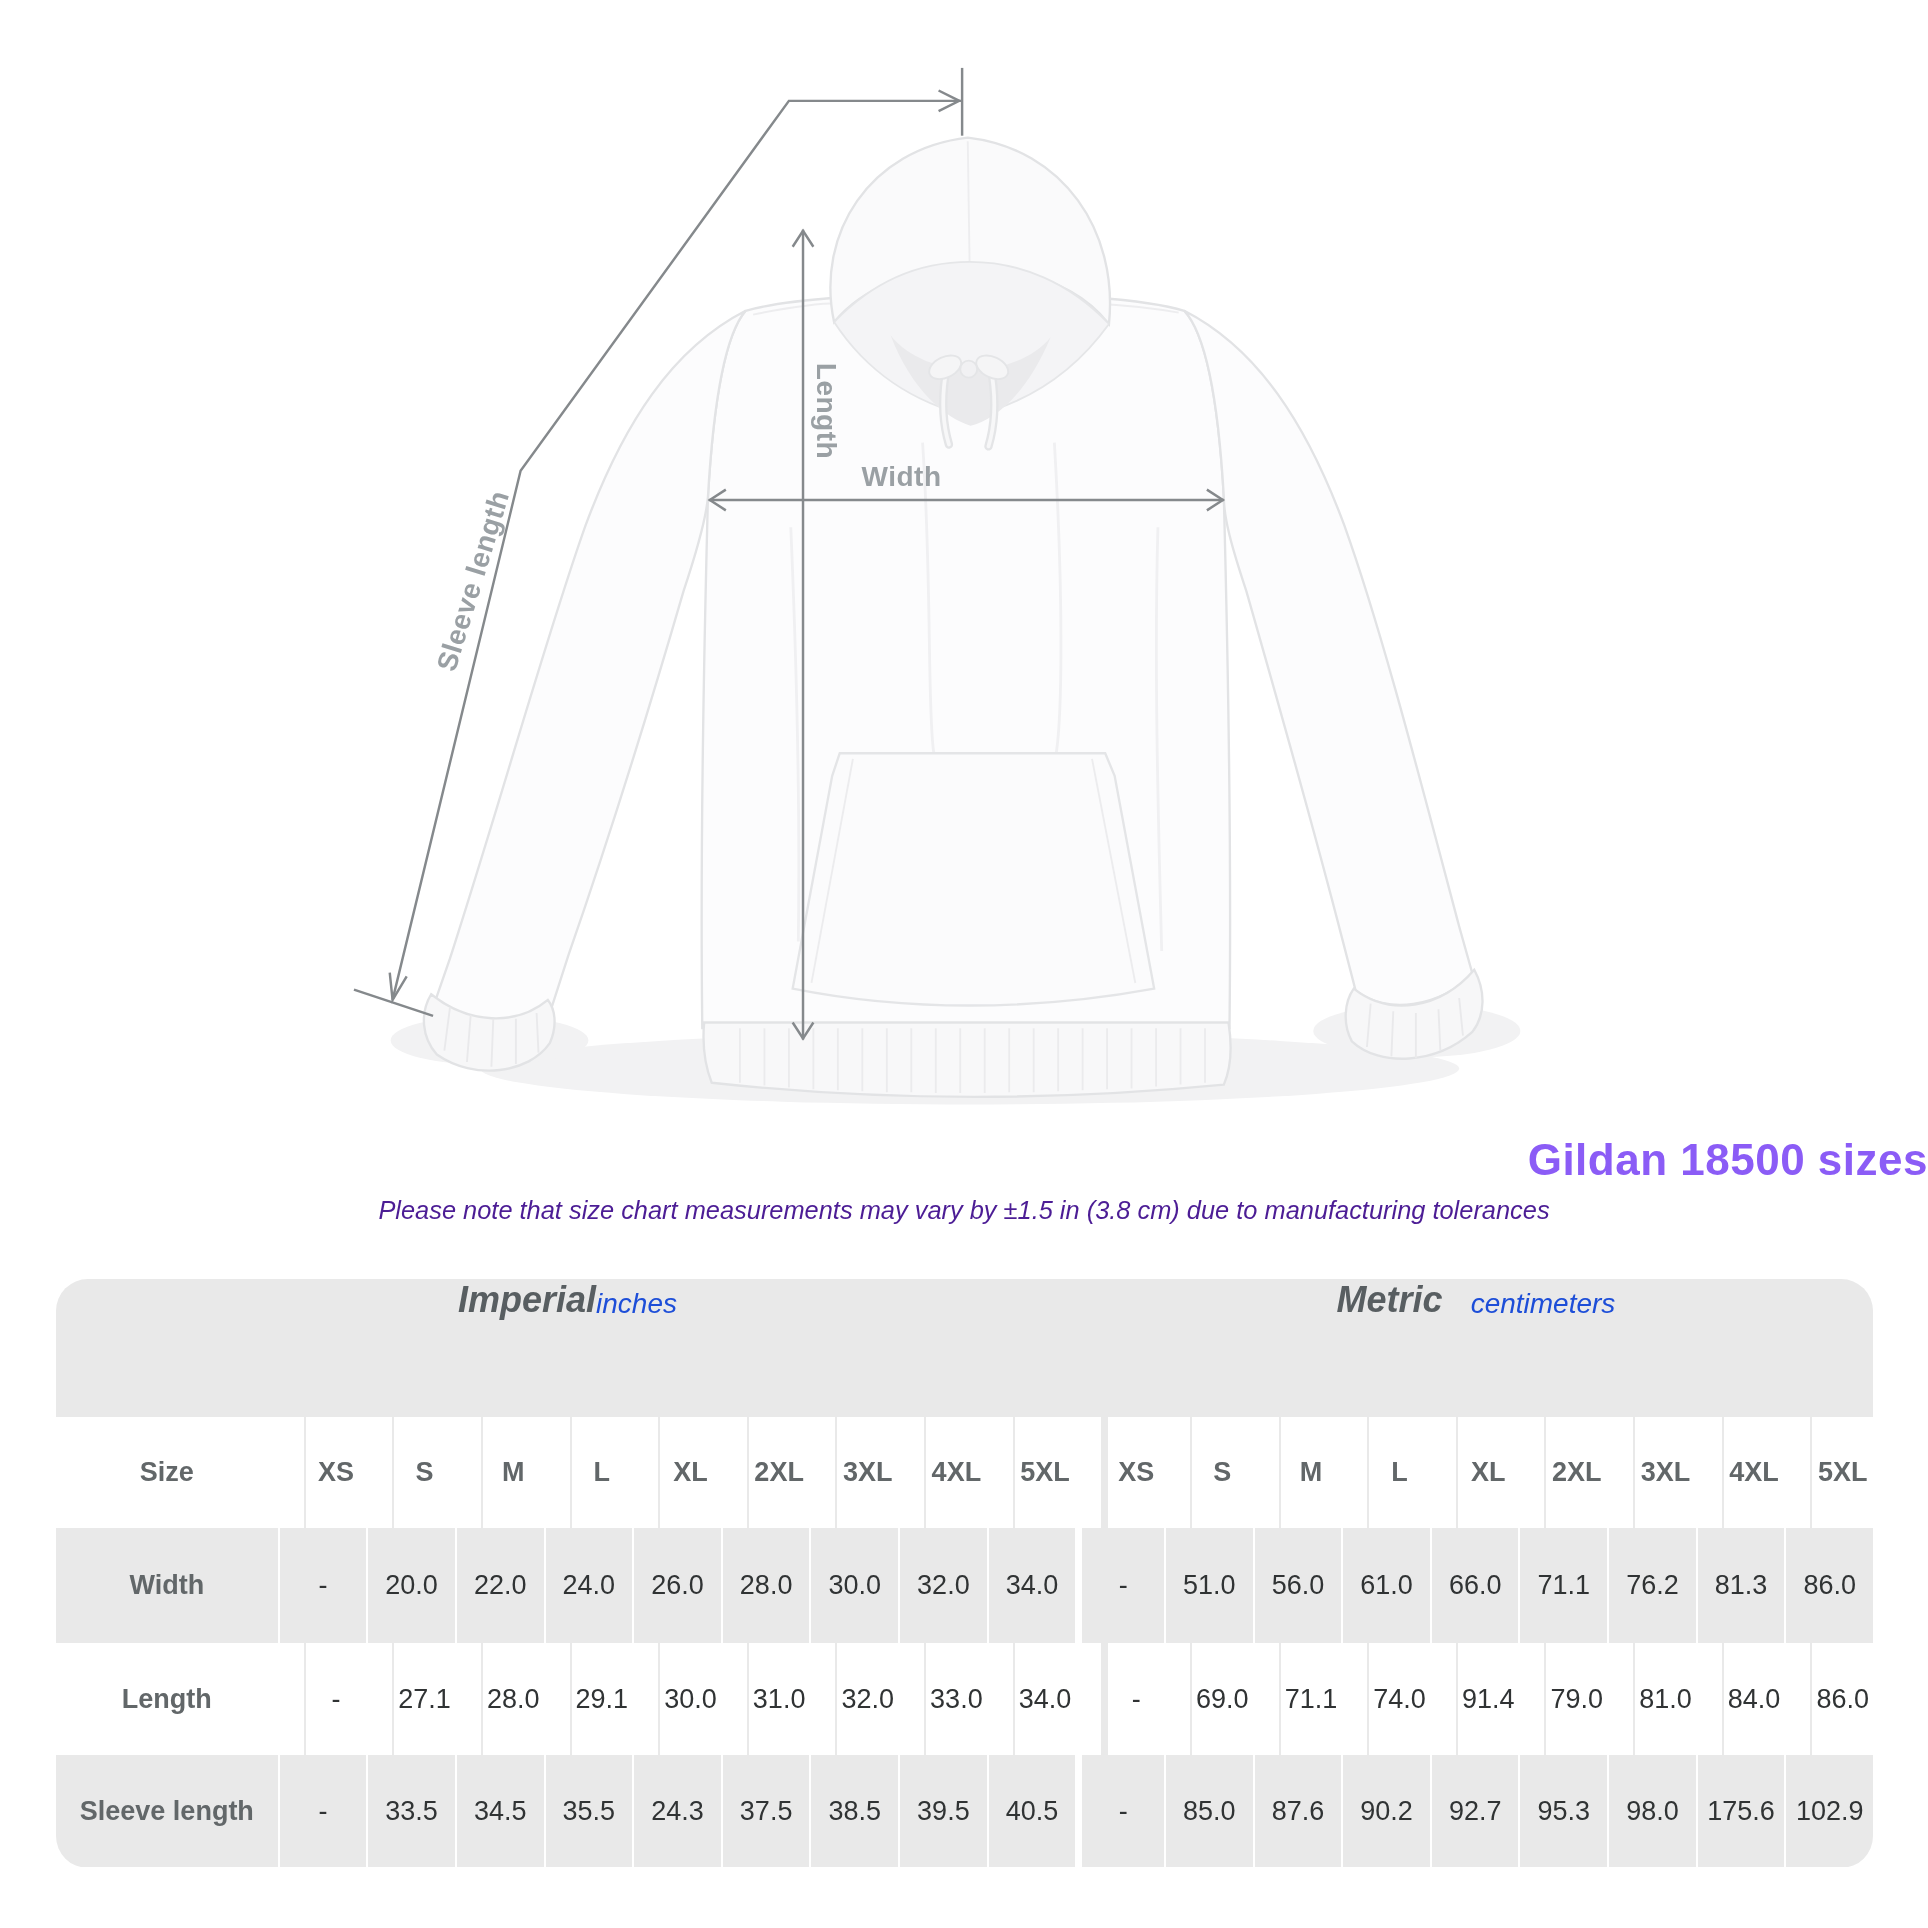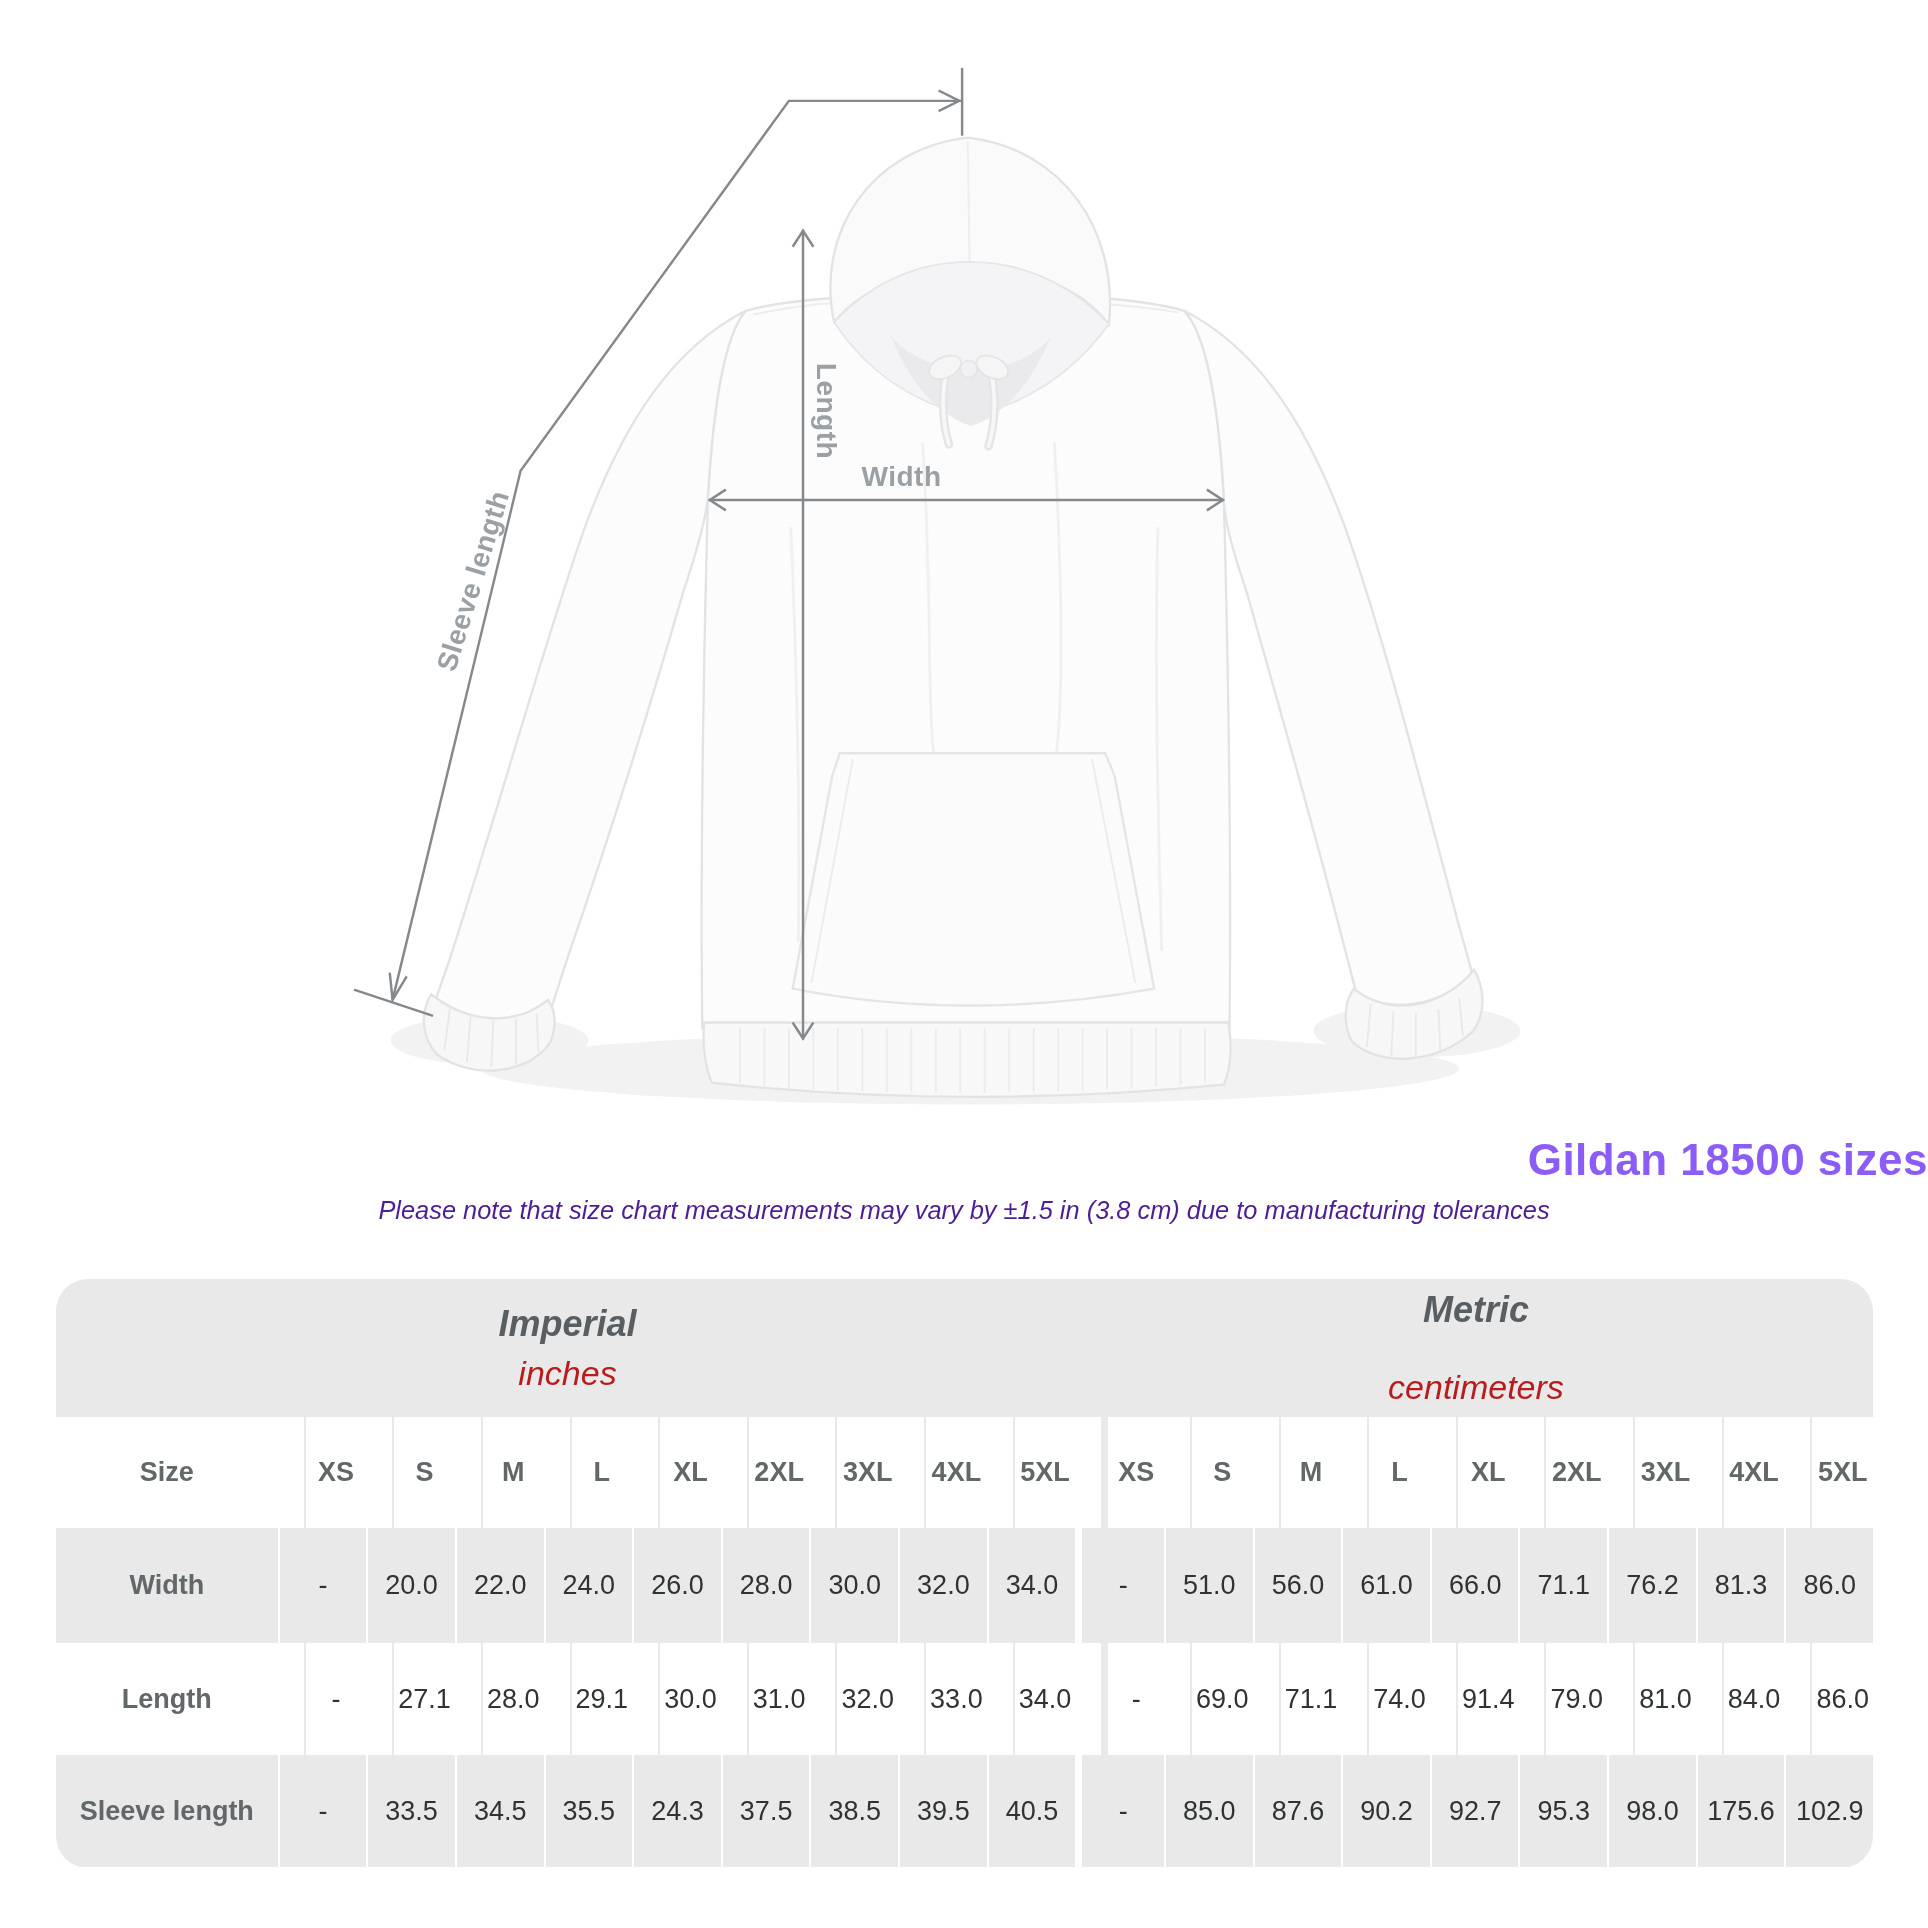--- a/index.html
+++ b/index.html
@@ -24,25 +24,25 @@
   .page-subtitle {
     position:absolute; top:1196px; left:0; width:100%; text-align:center;
     font-size:25.4px; font-style:italic; color:#4c1d95;
   }
 
   .size-table {
     position:absolute; left:56px; top:1279px; width:1817px; height:589px;
     border-radius:32px; overflow:hidden; background:#ffffff;
   }
   .band { height:138px; background:#e9e9e9; display:flex; }
-  .band-sec { display:flex; flex-direction:column; align-items:center; justify-content:center; }
+  .band-sec { display:flex; flex-direction:row; justify-content:center; }
   .band-sec.imperial { width:56.3%; }
   .band-sec.metric   { width:43.7%;gap:28px; }
   .group-name { font-size:36px; font-weight:bold; font-style:italic; color:#585e61; }
-  .group-unit { font-size:34px; font-style:italic; color:#b91c1c; margin-top:9.4px; }
+  .group-unit { font-size:28px; font-style:italic; color:#1d4ed8; margin-top:9.4px; }
 
   .t-row { display:grid; grid-template-columns:12.2% repeat(18, 1fr); }
   .t-row.white { background:#ffffff;gap:26px; --sep:#e9e9e9; }
   .t-row.gray  { background:#e9e9e9; --sep:#ffffff; }
   .size-row   { height:111px; }
   .width-row  { height:115px; }
   .length-row { height:112px; }
   .sleeve-row { height:112px; }
 
   .cell {

